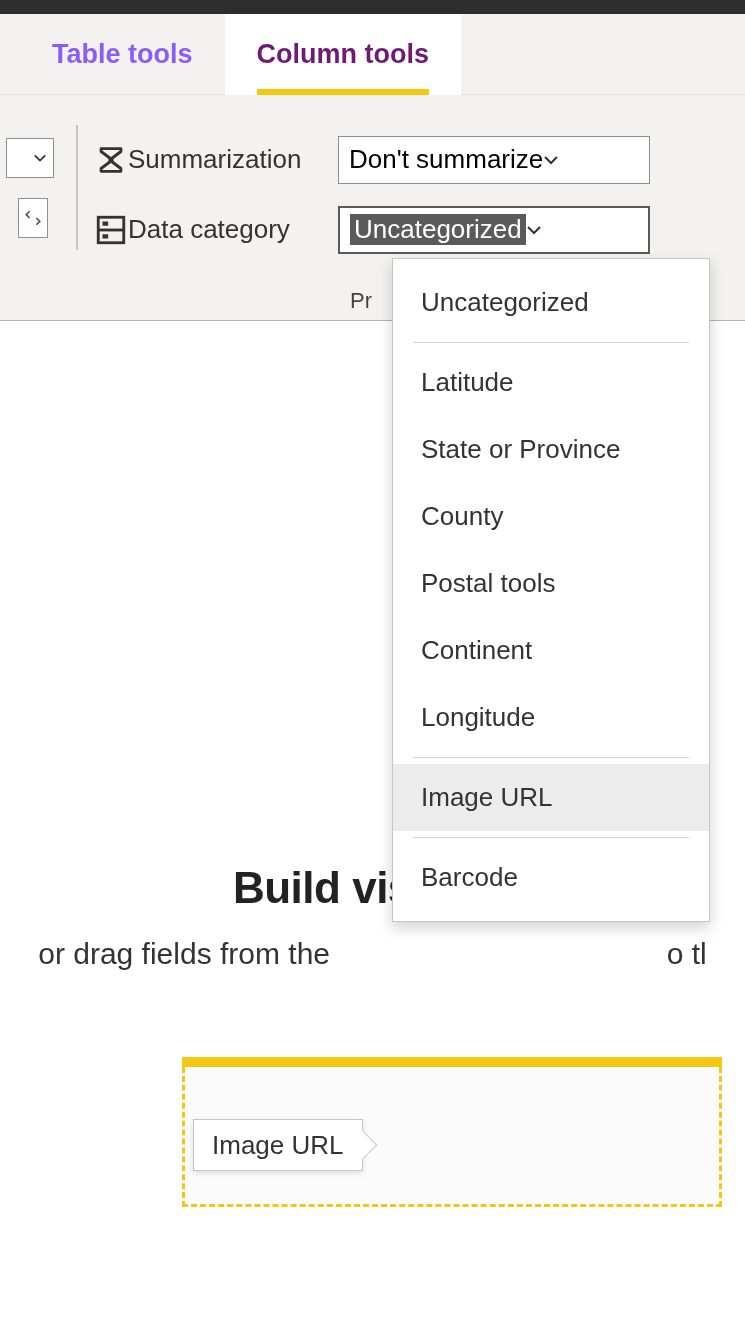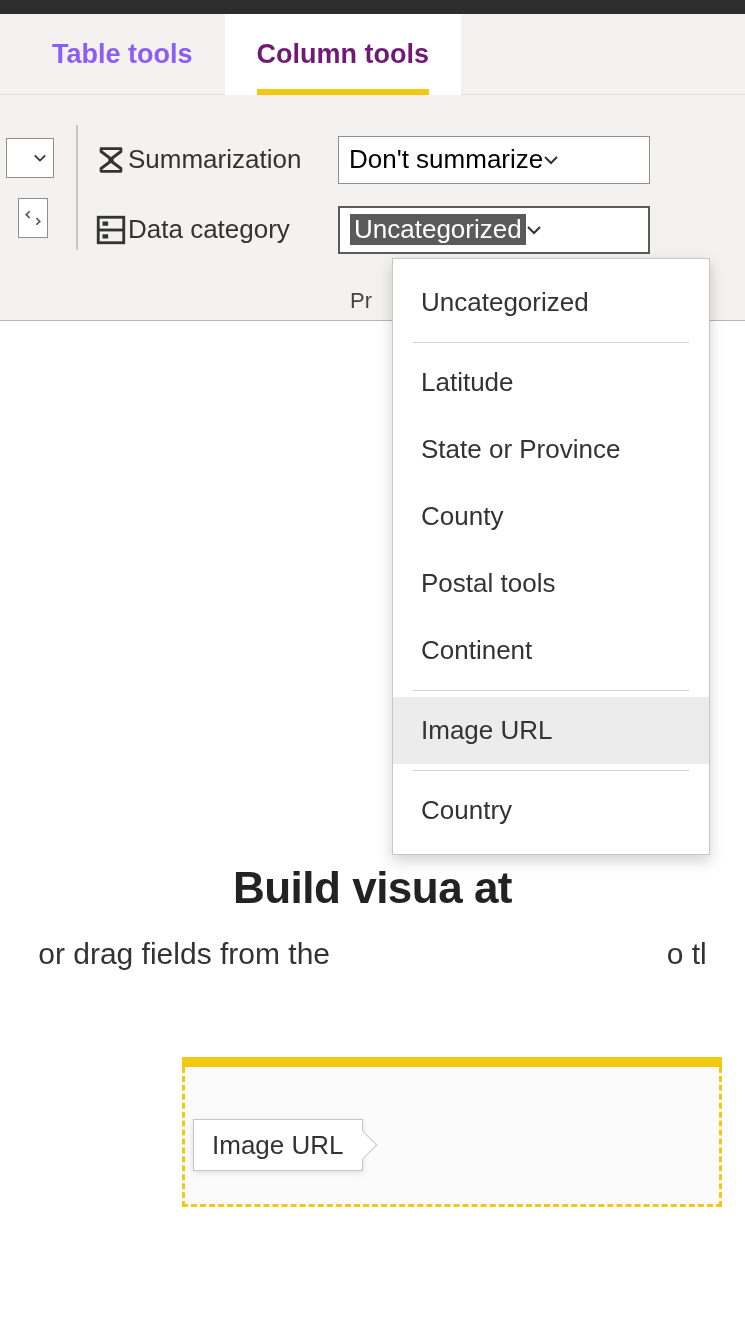--- a/index.html
+++ b/index.html
@@ -305,17 +305,18 @@
 </div>
 
 <div class="dropdown">
   <div class="dd-item">Uncategorized</div>
   <div class="dd-sep"></div>
   <div class="dd-item">Latitude</div>
   <div class="dd-item">State or Province</div>
   <div class="dd-item">County</div>
   <div class="dd-item">Postal tools</div>
   <div class="dd-item">Continent</div>
+  <div class="dd-item">Longitude</div>
   <div class="dd-sep"></div>
   <div class="dd-item hover">Image URL</div>
   <div class="dd-sep"></div>
-  <div class="dd-item">Country</div>
+  <div class="dd-item">Barcode</div>
 </div>
 
 </body></html>

